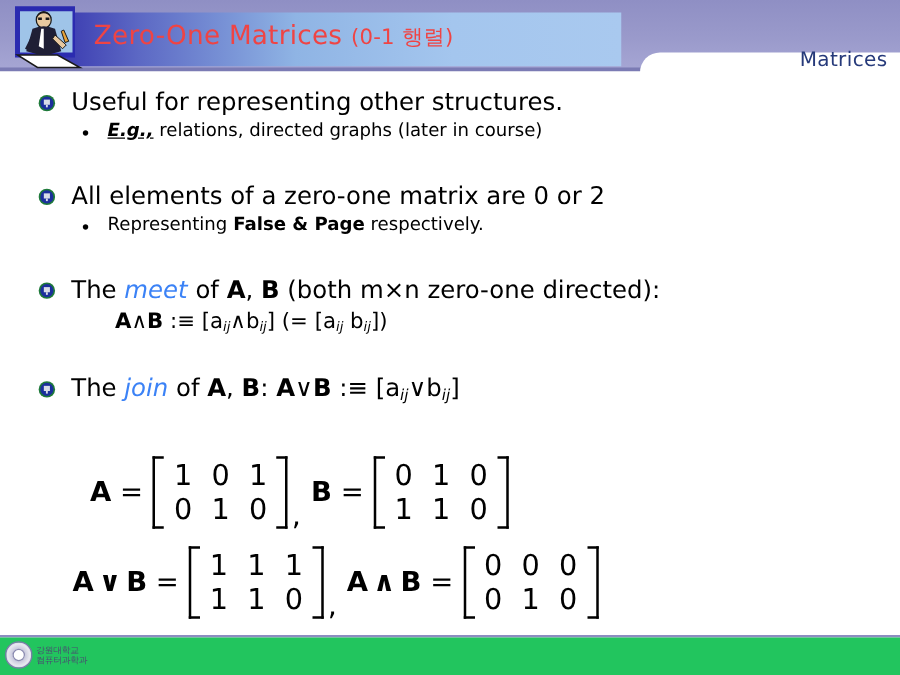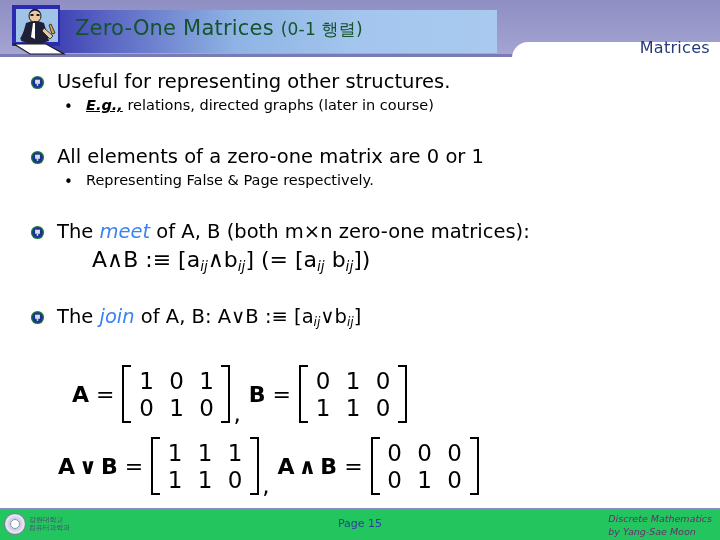--- a/index.html
+++ b/index.html
@@ -41,21 +41,21 @@
     position: absolute;
     left: 48px; top: 10px;
     width: 449px; height: 43px;
     background: linear-gradient(to right, #3a3ab0 0%, #5c68c4 14%, #8fb4e4 42%, #a4c6ee 70%, #a9c9ef 100%);
   }
   .title-text {
     position: absolute;
     left: 75px; top: 16px;
     width: 430px;
     font-size: 21px;
-    color: #14532d;
+    color: #ef4444;
     letter-spacing: .2px;
     white-space: nowrap;
   }
   .title-text .paren {
     font-size: 17px;
   }
 
   
   .presenter-icon {
     position: absolute;
@@ -103,30 +103,30 @@
   }
   .l2-bullet {
     position: absolute;
     left: 64px; top: 1px;
     font-size: 15px;
     color: #000;
     line-height: 1.2;
   }
   .formula-line {
     padding-left: 92px;
-    font-size: 22px;
+    font-size: 17px;
     margin-top: 3px;
   }
   .sp-1 { height: 31px; }
   .sp-2 { height: 30px; }
   .sp-3 { height: 27px; }
 
   .bl { color: #3b82f6; font-style: italic; }
   .it { }
-  .bo { font-weight: normal; }
+  .bo { font-weight: bold; }
   .boit { font-weight: bold; font-style: italic; text-decoration: underline; }
   sub.idx {
     font-style: italic;
     font-size: .62em;
     vertical-align: -0.28em;
   }
 
   
   .matrix-area {
     position: absolute;
@@ -296,37 +296,37 @@
 
   <div class="sp-1"></div>
 
   <p class="l1">
     <svg class="l1-bullet" viewBox="0 0 16 16">
       <circle cx="8" cy="8" r="7" fill="#1f7a3a"></circle>
       <circle cx="8" cy="8" r="5.6" fill="#1b2f9c"></circle>
       <rect x="5.4" y="5" width="5.2" height="4.4" fill="#d8dde8"></rect>
       <rect x="7.2" y="9.4" width="1.6" height="2.2" fill="#d8dde8"></rect>
     </svg>
-    <span>All elements of a </span><span class="it">zero-one</span><span> matrix are 0 or 1</span>
+    <span>All elements of a </span><span class="it">zero-one</span><span> matrix are 0 or 2</span>
   </p>
   <p class="l2">
     <span class="l2-bullet">•</span>
     <span>Representing </span><span class="bo">False</span><span class="bo"> &amp; </span><span class="bo">Page</span><span> respectively.</span>
   </p>
 
   <div class="sp-2"></div>
 
   <p class="l1">
     <svg class="l1-bullet" viewBox="0 0 16 16">
       <circle cx="8" cy="8" r="7" fill="#1f7a3a"></circle>
       <circle cx="8" cy="8" r="5.6" fill="#1b2f9c"></circle>
       <rect x="5.4" y="5" width="5.2" height="4.4" fill="#d8dde8"></rect>
       <rect x="7.2" y="9.4" width="1.6" height="2.2" fill="#d8dde8"></rect>
     </svg>
-    <span>The </span><span class="bl">meet</span><span> of </span><span class="bo">A</span><span>, </span><span class="bo">B</span><span> (both </span><span class="it">m</span><span>×</span><span class="it">n</span><span> zero-one matrices):</span>
+    <span>The </span><span class="bl">meet</span><span> of </span><span class="bo">A</span><span>, </span><span class="bo">B</span><span> (both </span><span class="it">m</span><span>×</span><span class="it">n</span><span> zero-one directed):</span>
   </p>
   <p class="l1 formula-line" style="padding-left:92px">
     <span class="bo">A</span><span>∧</span><span class="bo">B</span><span> :≡ [</span><span class="it">a</span><sub class="idx">ij</sub><span>∧</span><span class="it">b</span><sub class="idx">ij</sub><span>] (= [</span><span class="it">a</span><sub class="idx">ij</sub><span> </span><span class="it">b</span><sub class="idx">ij</sub><span>])</span>
   </p>
 
   <div class="sp-3"></div>
 
   <p class="l1">
     <svg class="l1-bullet" viewBox="0 0 16 16">
       <circle cx="8" cy="8" r="7" fill="#1f7a3a"></circle>
@@ -413,18 +413,13 @@
 
 <div class="footer-rule"></div>
 <div class="footer">
   <div class="footer-logo">
     <div class="logo-seal"></div>
     <div class="logo-ko">
       <div>강원대학교</div>
       <div>컴퓨터과학과</div>
     </div>
   </div>
-  <div class="footer-page">Page 15</div>
-  <div class="footer-course">
-    <div>Discrete Mathematics</div>
-    <div>by Yang-Sae Moon</div>
-  </div>
 </div>
 
 </body></html>

